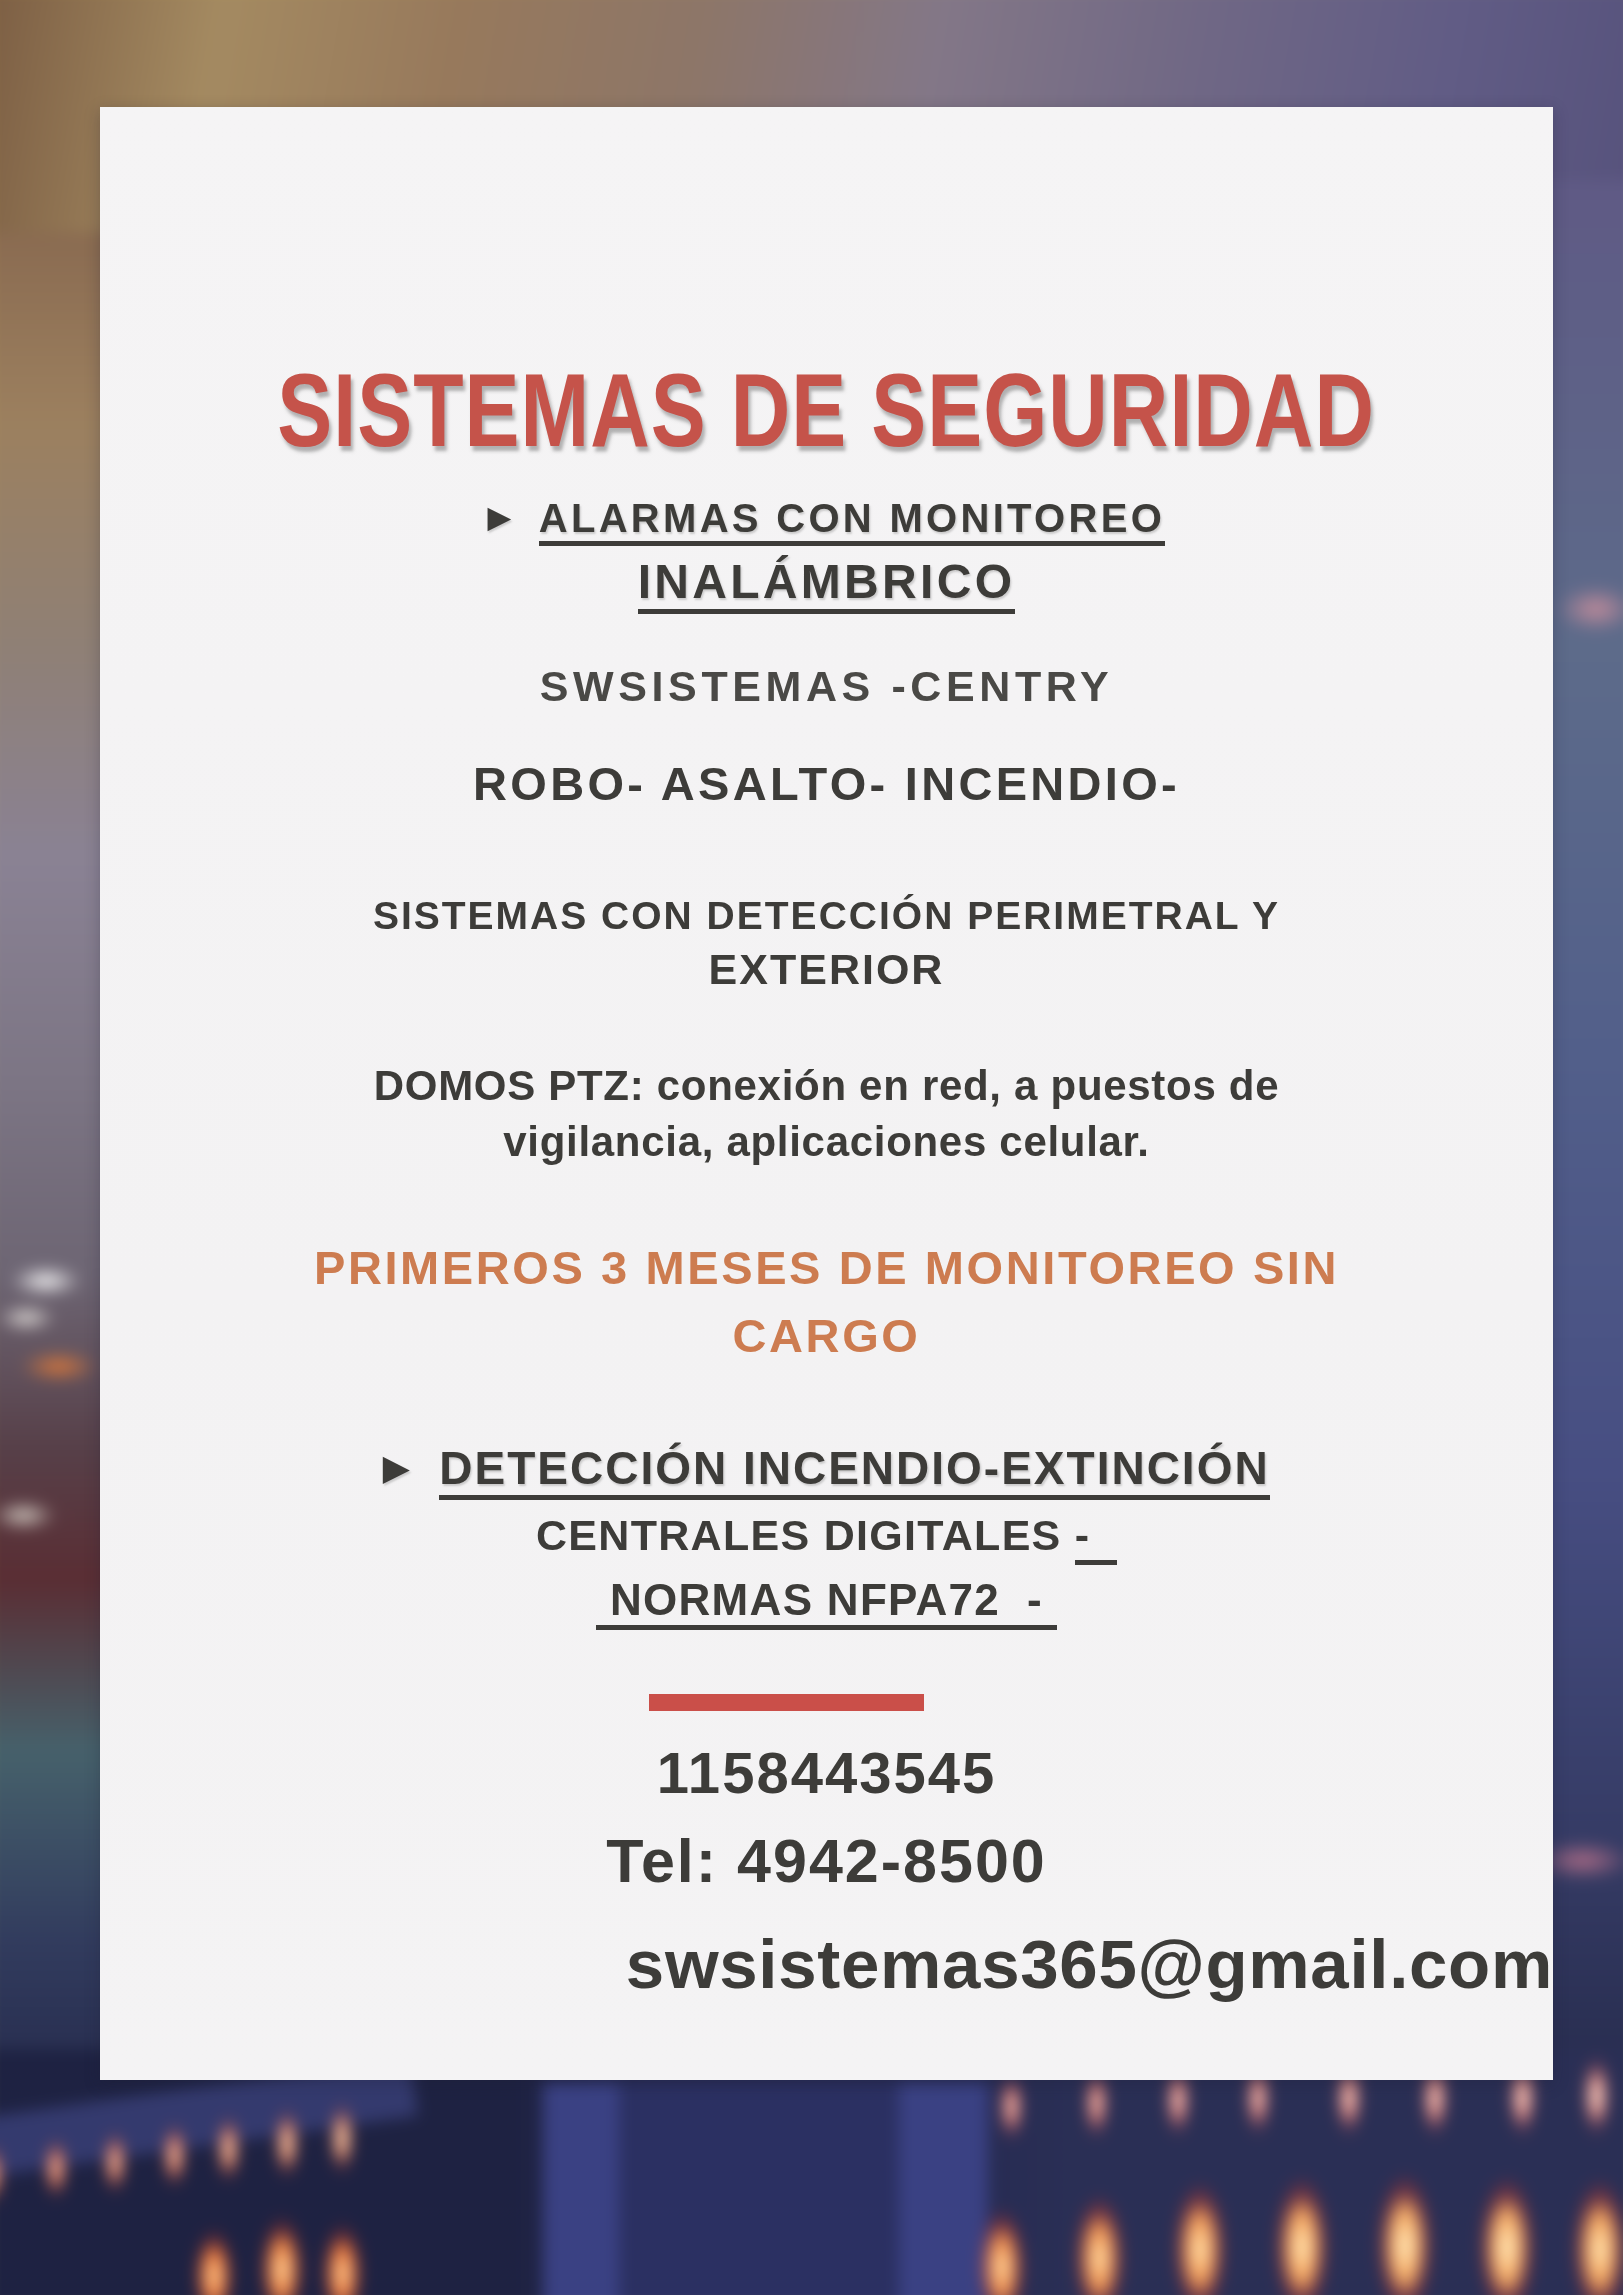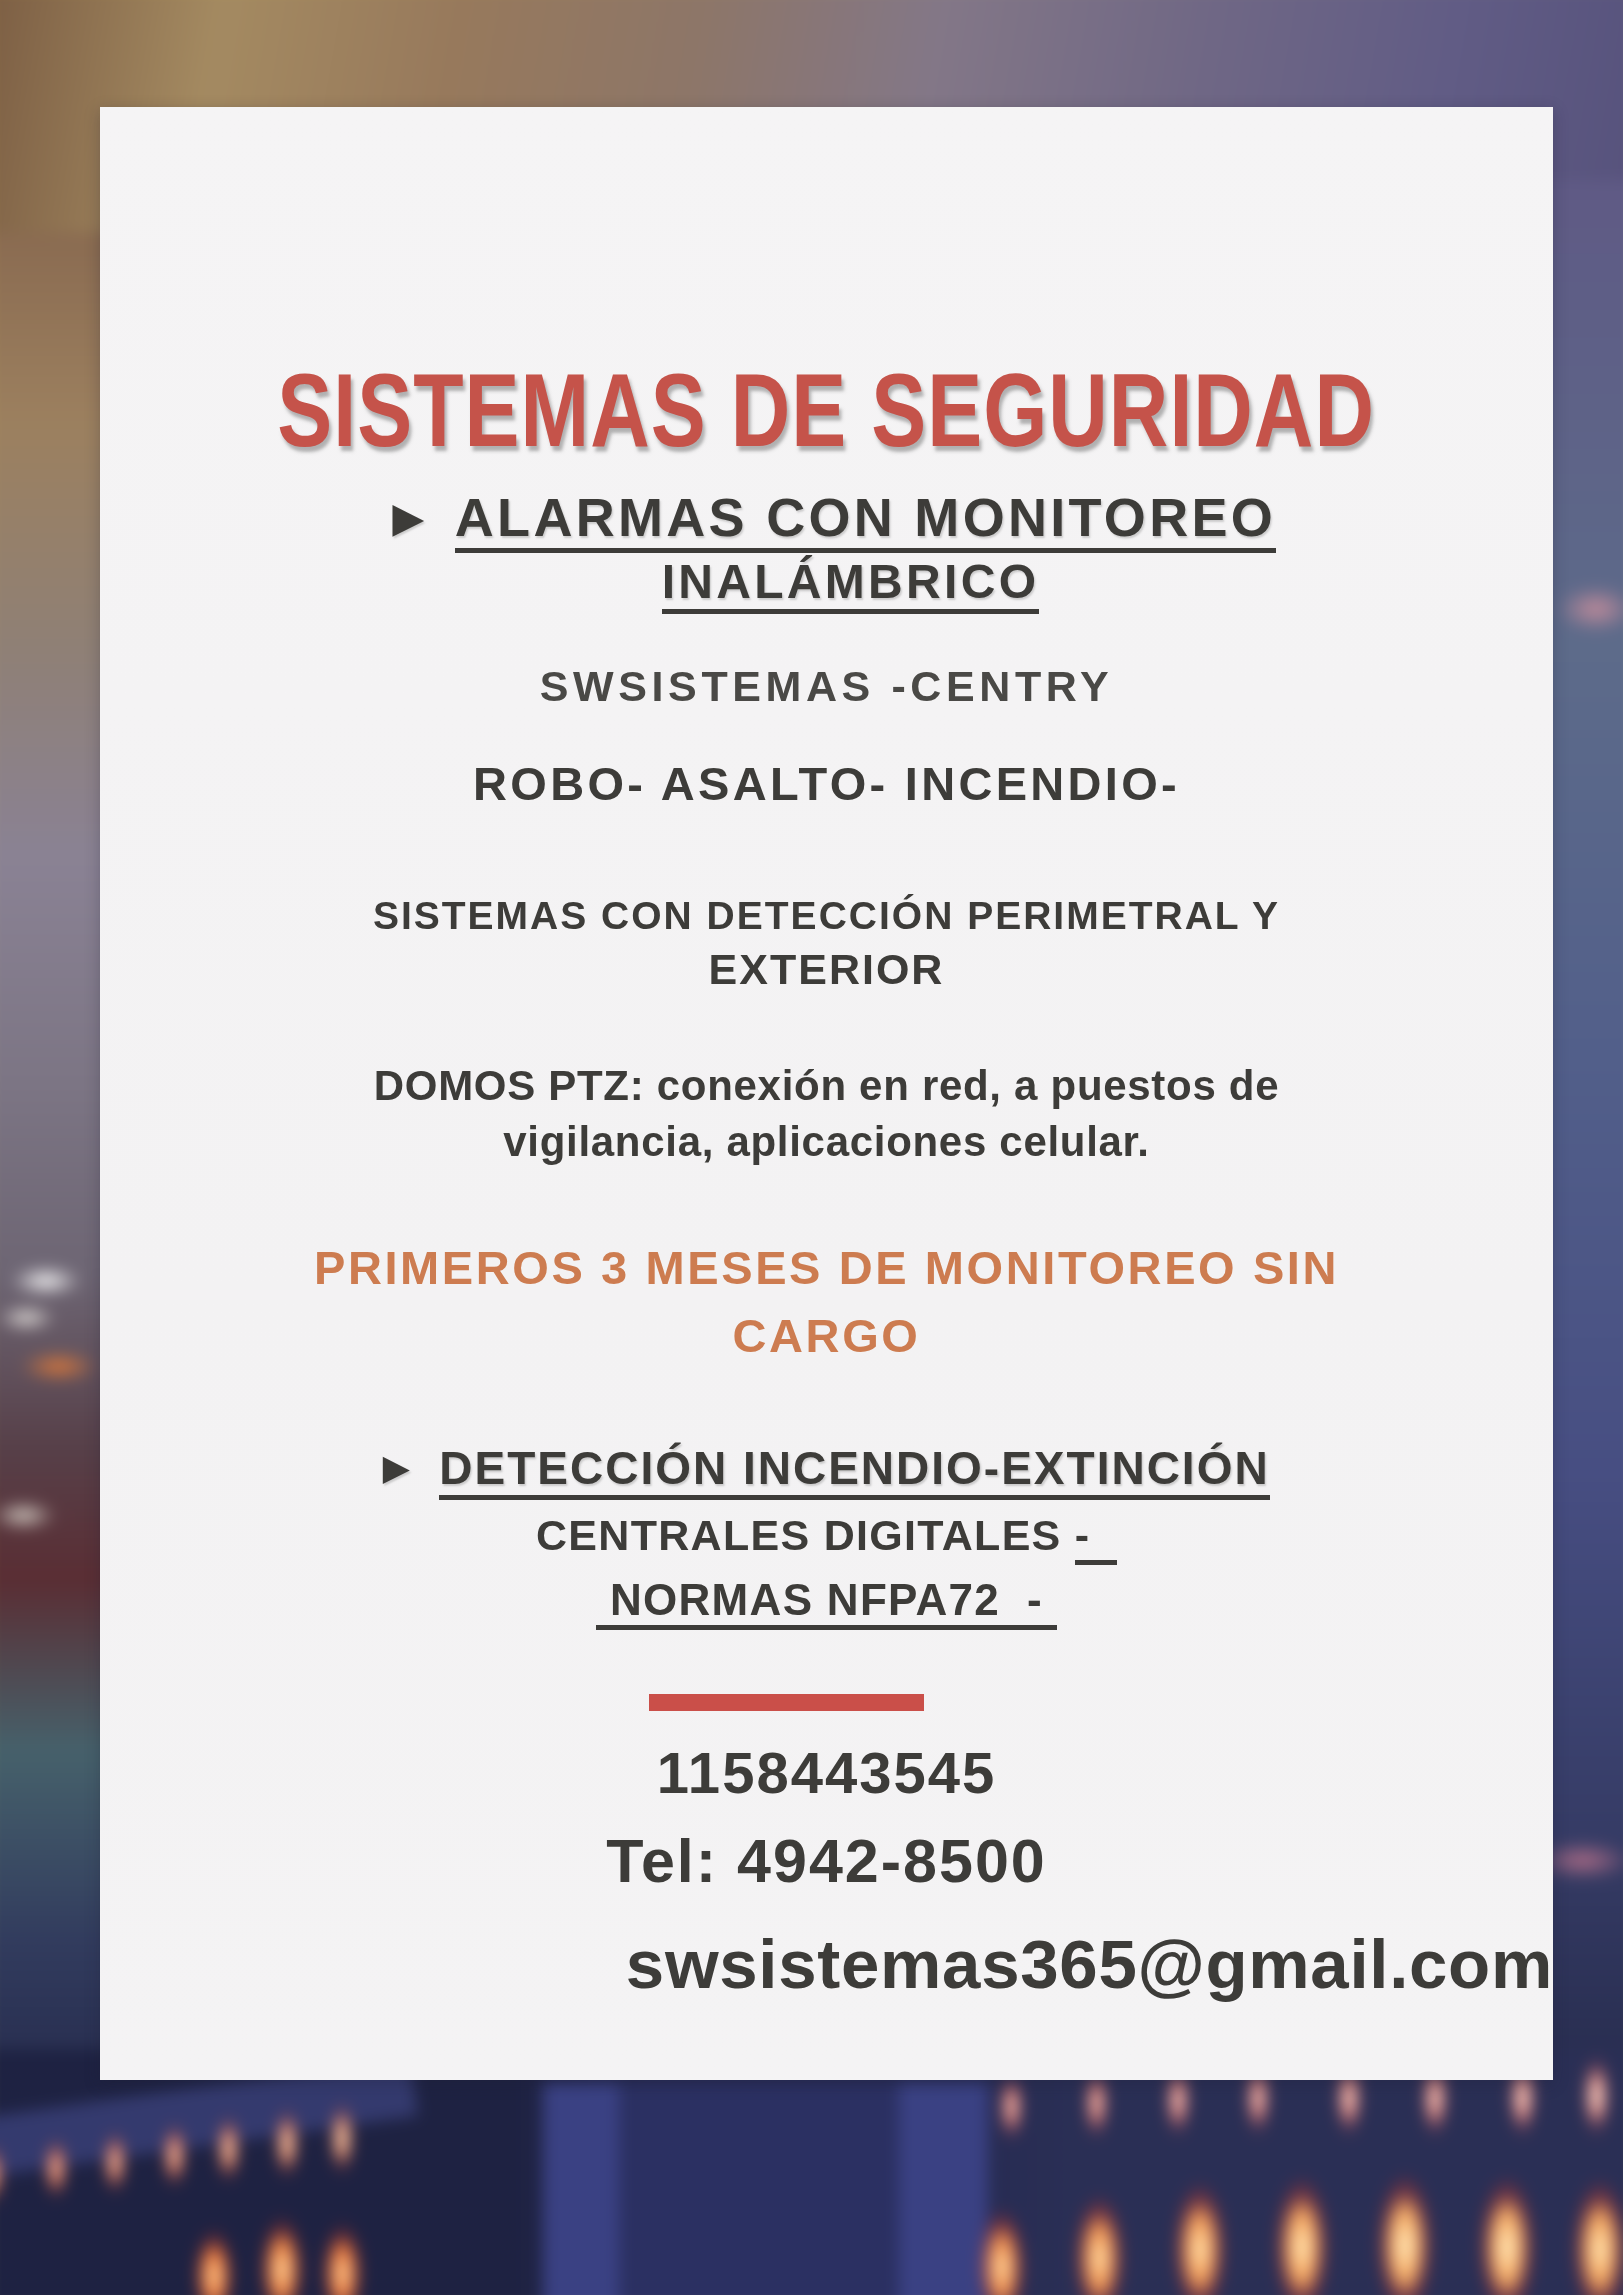--- a/index.html
+++ b/index.html
@@ -46,24 +46,24 @@
   }
   .line {
     position:absolute; left:0; width:100%; text-align:center;
     font-weight:bold; color:#3d3c39; white-space:nowrap;
   }
   .tscale { display:inline-block; transform:scaleX(.8); transform-origin:center; }
   .u  { border-bottom:5.2px solid #3d3c39; padding-bottom:1.3px; }
   .arrow { font-size:.72em; margin-right:15.7px; vertical-align:8%; letter-spacing:0; }
   .l-title { top:242px;  font-size:103px; letter-spacing:1.3px; line-height:124px; color:#c5534a;
              text-shadow:3.3px 4.6px 3.9px rgba(110,110,110,.5); }
-  .l-h1    { top:380px;  font-size:54px; letter-spacing:3.3px; line-height:60px;
-             text-shadow:1.3px 2px 2px rgba(130,130,130,.35);padding-left:8px; }
+  .l-h1    { top:380px;  font-size:40px; letter-spacing:3.3px; line-height:60px;
+             text-shadow:1.3px 2px 2px rgba(130,130,130,.35); }
   .l-h1b   { top:445px;  font-size:48px; letter-spacing:3.3px; line-height:60px;
-             text-shadow:1.3px 2px 2px rgba(130,130,130,.35);margin-left:24px; }
+             text-shadow:1.3px 2px 2px rgba(130,130,130,.35); }
   .l-brand { top:553px;  font-size:43px; letter-spacing:4.6px; line-height:52px; color:#4a4946; }
   .l-sv1   { top:649px;  font-size:47px; letter-spacing:3.3px; line-height:56px; }
   .l-sv2   { top:715px; font-size:47px; letter-spacing:3.3px; line-height:56px; }
   .l-d1    { top:785px; font-size:39px; letter-spacing:2px; line-height:47px; }
   .l-d2    { top:837px; font-size:43px; letter-spacing:2px; line-height:50px; }
   .l-d3    { top:896px; font-size:41px; letter-spacing:2px; line-height:48px; }
   .l-d4    { top:954px; font-size:42px; letter-spacing:0.7px; line-height:50px; }
   .l-d5    { top:1010px; font-size:42px; letter-spacing:0.7px; line-height:50px; }
   .l-p1    { top:1133px; font-size:47px; letter-spacing:2.6px; line-height:56px; color:#cd7c50;text-align:center; }
   .l-p2    { top:1201px; font-size:47px; letter-spacing:2.6px; line-height:56px; color:#cd7c50; }

